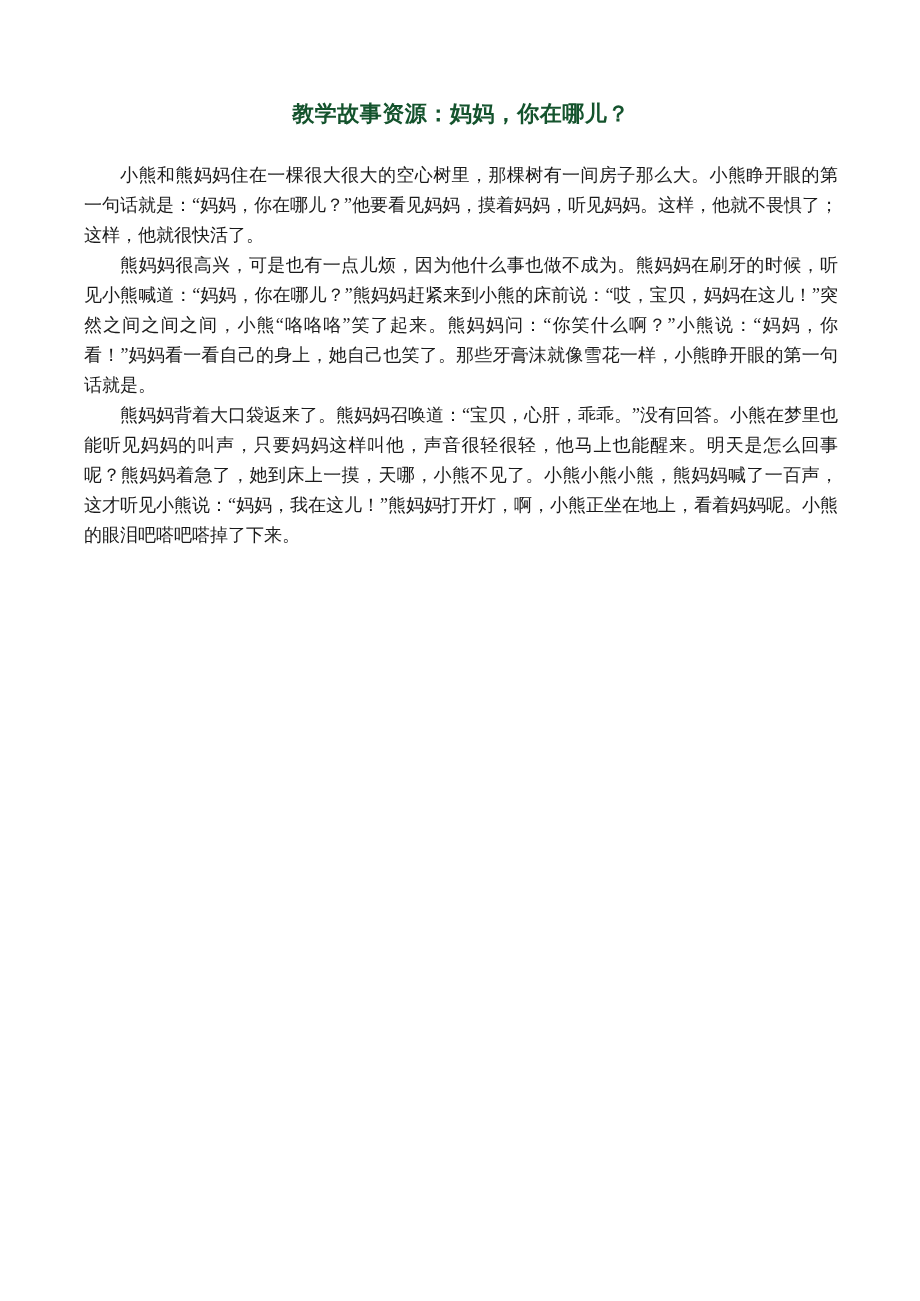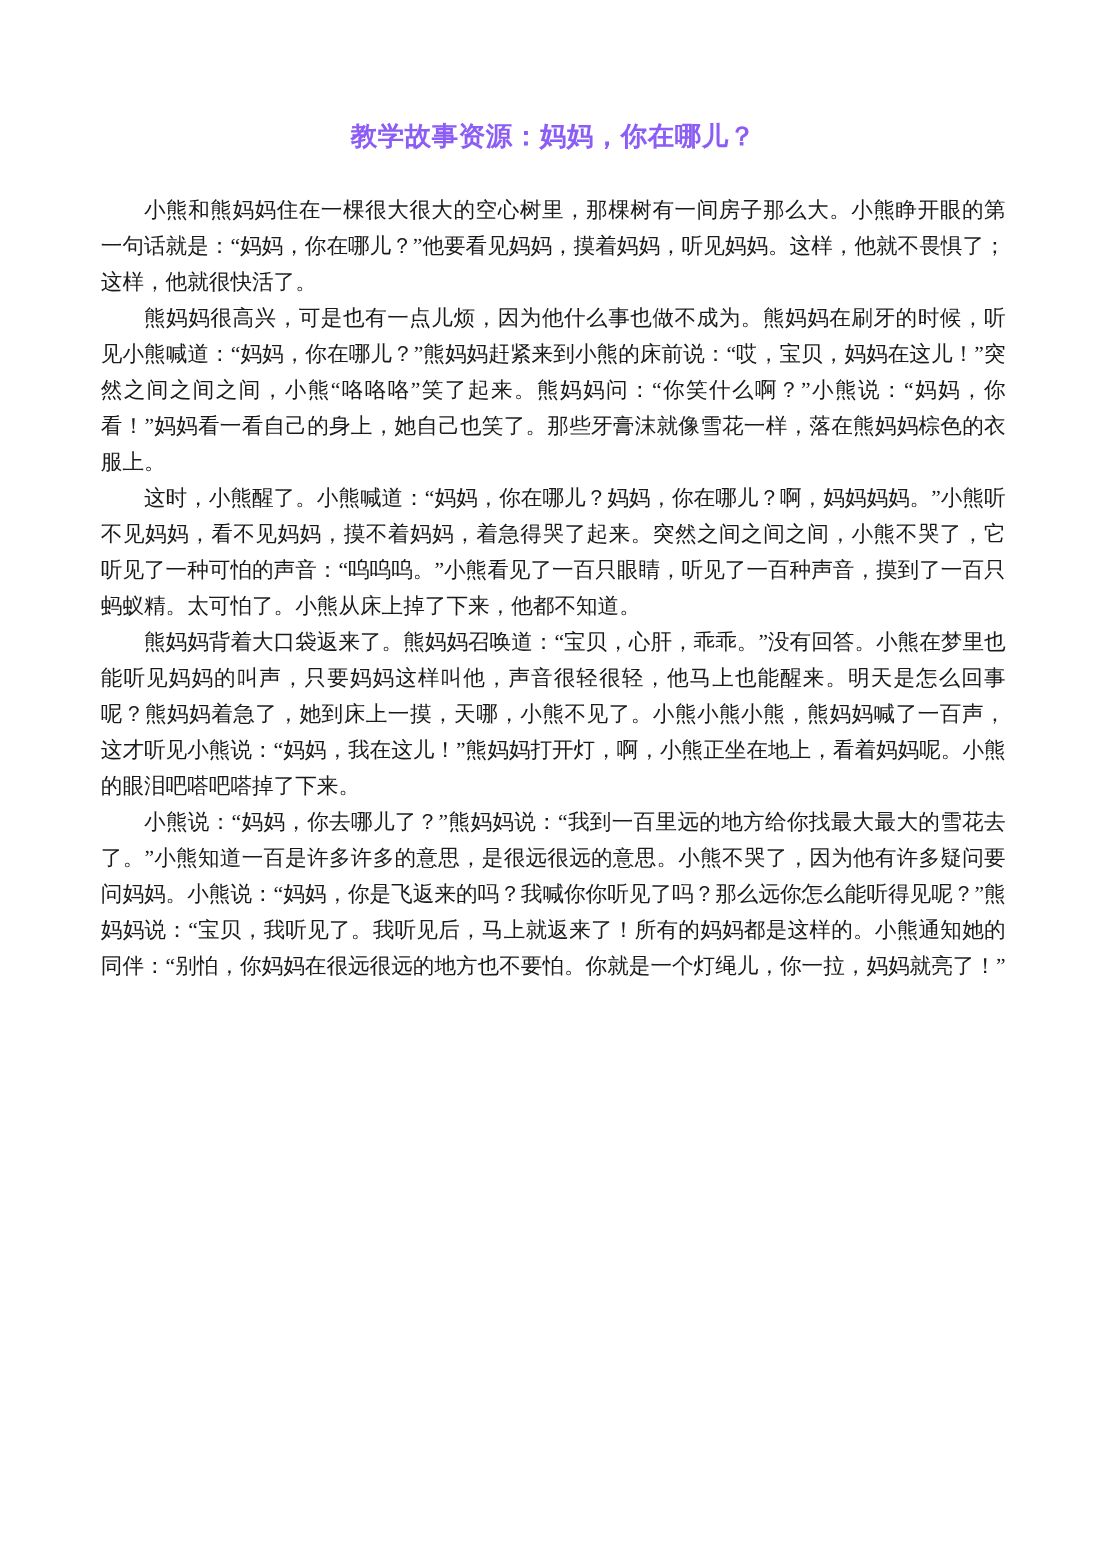--- a/index.html
+++ b/index.html
@@ -16,21 +16,21 @@
     padding: 97px 82px 0 84px;
     overflow: hidden;
   }
   .doc-title {
     margin: 0 0 11px 0;
     text-align: center;
     font-family: "Liberation Sans", "DejaVu Sans", sans-serif;
     font-weight: 700;
     font-size: 22px;
     line-height: 33px;
-    color: #8b5cf6;
+    color: #14532d;
     letter-spacing: 0.5px;
   }
   .story-body {
     width: 754px;
     margin-top: 30px;
   }
   .story-body p {
     margin: 0;
     font-family: "Liberation Serif", "DejaVu Serif", serif;
     font-size: 18px;
@@ -41,18 +41,16 @@
   }
 </style>
 </head>
 <body>
 
 <div class="page">
   <h1 class="doc-title">教学故事资源：妈妈，你在哪儿？</h1>
 
   <div class="story-body">
     <p>小熊和熊妈妈住在一棵很大很大的空心树里，那棵树有一间房子那么大。小熊睁开眼的第一句话就是：“妈妈，你在哪儿？”他要看见妈妈，摸着妈妈，听见妈妈。这样，他就不畏惧了；这样，他就很快活了。</p>
-    <p>熊妈妈很高兴，可是也有一点儿烦，因为他什么事也做不成为。熊妈妈在刷牙的时候，听见小熊喊道：“妈妈，你在哪儿？”熊妈妈赶紧来到小熊的床前说：“哎，宝贝，妈妈在这儿！”突然之间之间之间，小熊“咯咯咯”笑了起来。熊妈妈问：“你笑什么啊？”小熊说：“妈妈，你看！”妈妈看一看自己的身上，她自己也笑了。那些牙膏沫就像雪花一样，落在熊妈妈棕色的衣服上。</p>
-    <p>这时，小熊醒了。小熊喊道：“妈妈，你在哪儿？妈妈，你在哪儿？啊，妈妈妈妈。”小熊听不见妈妈，看不见妈妈，摸不着妈妈，着急得哭了起来。突然之间之间之间，小熊不哭了，它听见了一种可怕的声音：“呜呜呜。”小熊看见了一百只眼睛，听见了一百种声音，摸到了一百只蚂蚁精。太可怕了。小熊从床上掉了下来，他都不知道。</p>
+    <p>熊妈妈很高兴，可是也有一点儿烦，因为他什么事也做不成为。熊妈妈在刷牙的时候，听见小熊喊道：“妈妈，你在哪儿？”熊妈妈赶紧来到小熊的床前说：“哎，宝贝，妈妈在这儿！”突然之间之间之间，小熊“咯咯咯”笑了起来。熊妈妈问：“你笑什么啊？”小熊说：“妈妈，你看！”妈妈看一看自己的身上，她自己也笑了。那些牙膏沫就像雪花一样，小熊睁开眼的第一句话就是。</p>
     <p>熊妈妈背着大口袋返来了。熊妈妈召唤道：“宝贝，心肝，乖乖。”没有回答。小熊在梦里也能听见妈妈的叫声，只要妈妈这样叫他，声音很轻很轻，他马上也能醒来。明天是怎么回事呢？熊妈妈着急了，她到床上一摸，天哪，小熊不见了。小熊小熊小熊，熊妈妈喊了一百声，这才听见小熊说：“妈妈，我在这儿！”熊妈妈打开灯，啊，小熊正坐在地上，看着妈妈呢。小熊的眼泪吧嗒吧嗒掉了下来。</p>
-    <p>小熊说：“妈妈，你去哪儿了？”熊妈妈说：“我到一百里远的地方给你找最大最大的雪花去了。”小熊知道一百是许多许多的意思，是很远很远的意思。小熊不哭了，因为他有许多疑问要问妈妈。小熊说：“妈妈，你是飞返来的吗？我喊你你听见了吗？那么远你怎么能听得见呢？”熊妈妈说：“宝贝，我听见了。我听见后，马上就返来了！所有的妈妈都是这样的。小熊通知她的同伴：“别怕，你妈妈在很远很远的地方也不要怕。你就是一个灯绳儿，你一拉，妈妈就亮了！”</p>
   </div>
 </div>
 
 </body></html>

